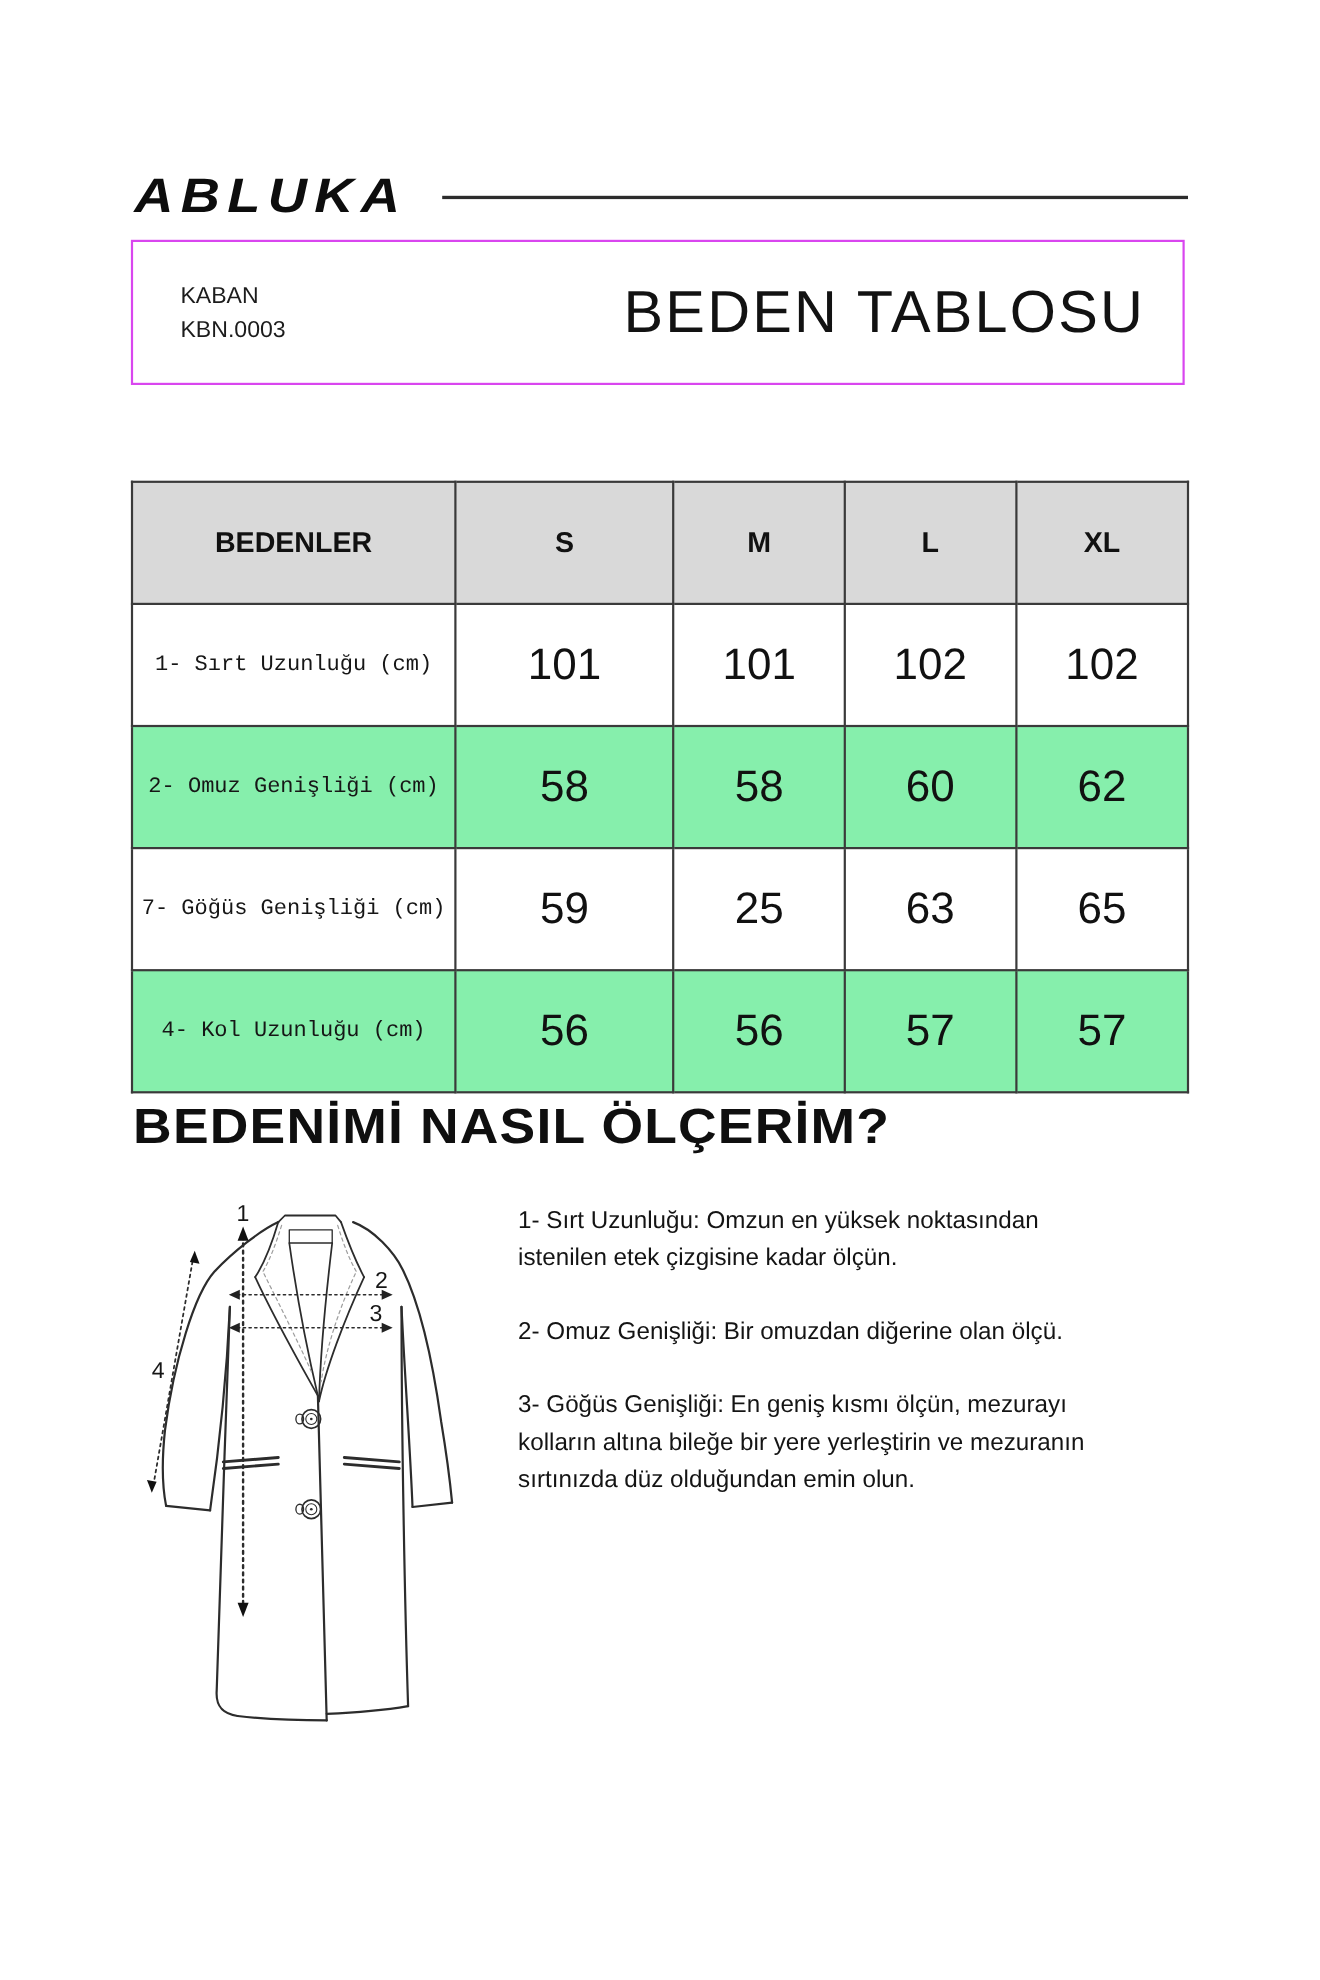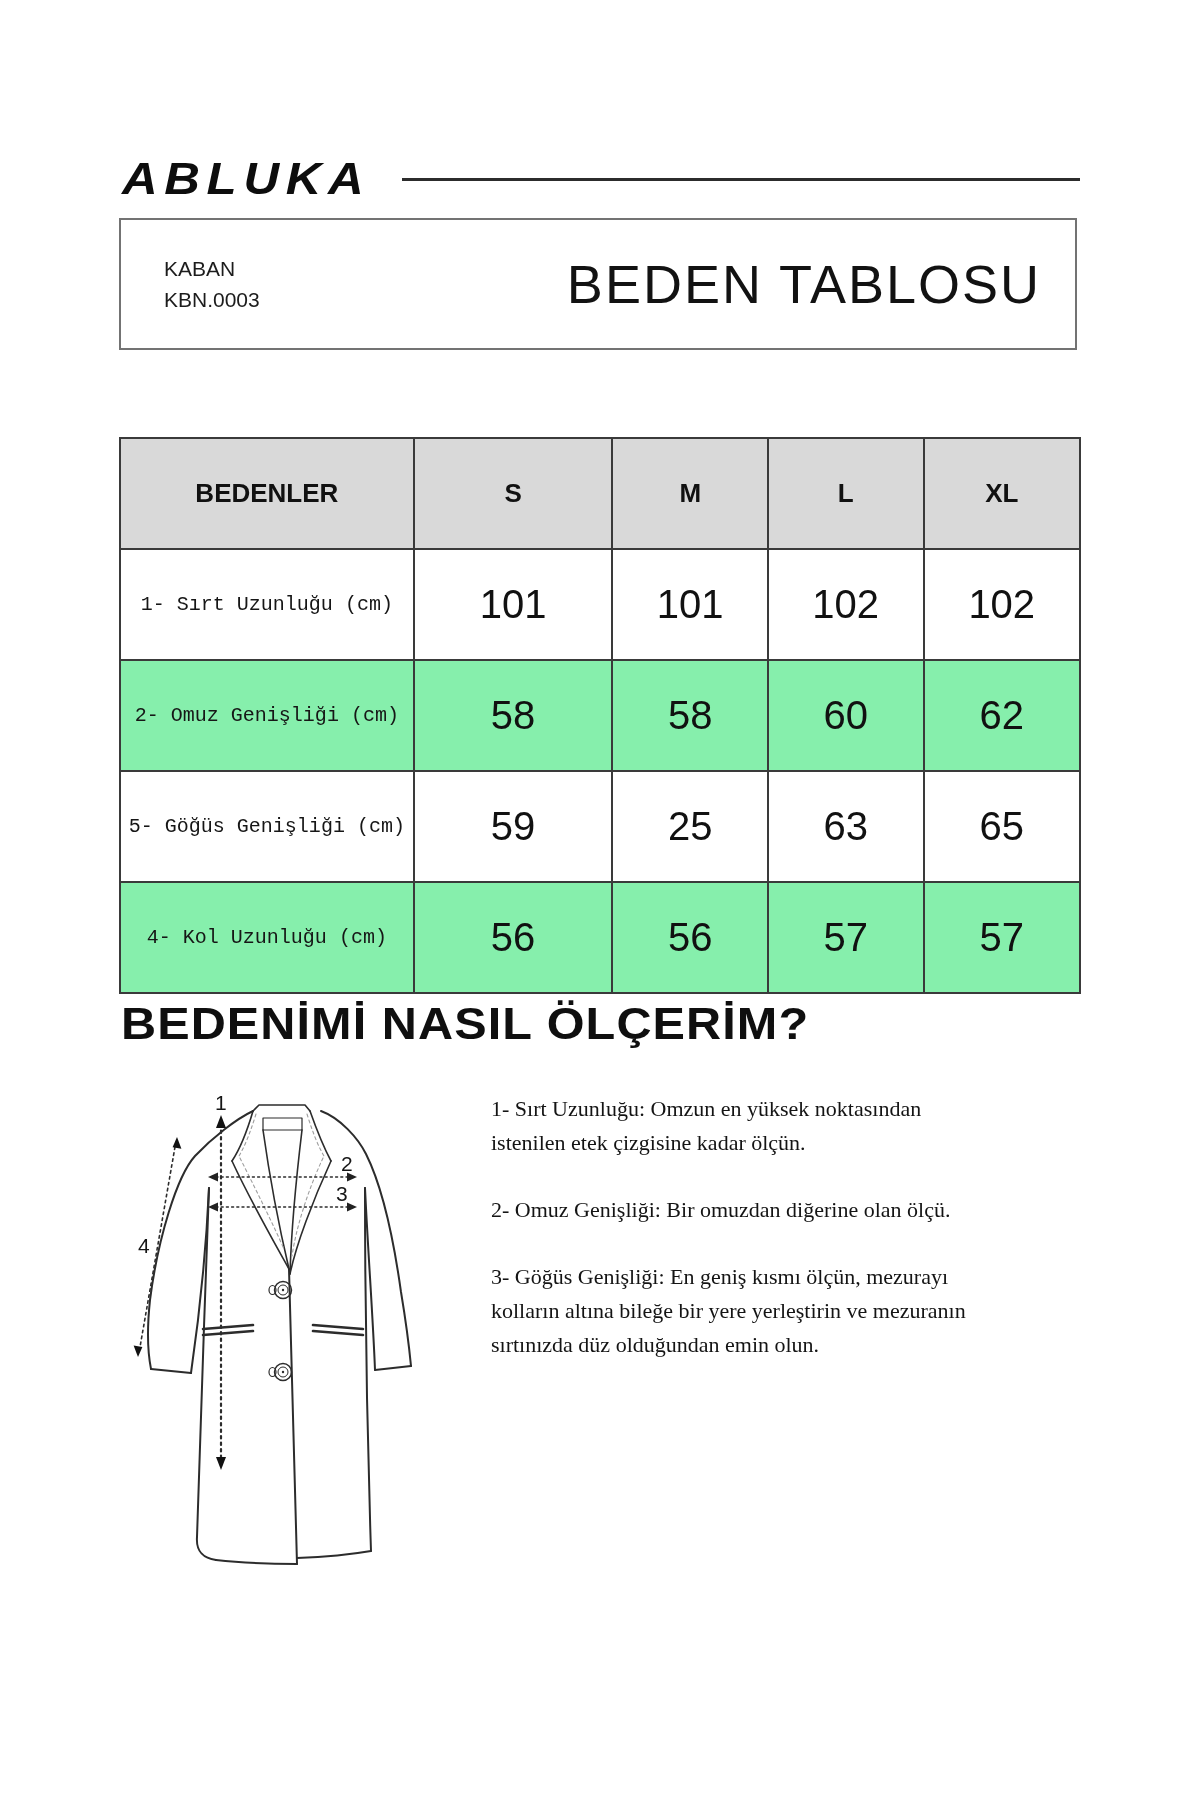--- a/index.html
+++ b/index.html
@@ -15,21 +15,21 @@
     position:absolute;left:122px;top:154px;
     font-size:44px;font-weight:900;font-style:italic;
     letter-spacing:6px;transform:scaleX(1.12);transform-origin:left center;
     color:#0d0d0d;white-space:nowrap;
   }
   .logo-rule{position:absolute;left:402px;top:178px;width:678px;height:3px;background:#2c2c2c;}
 
   
   .info-box{
     position:absolute;left:119px;top:218px;width:958px;height:132px;
-    border:2px solid #737373;box-sizing:border-box;background:#fff;
+    border:2px solid #d946ef;box-sizing:border-box;background:#fff;
     display:flex;align-items:center;justify-content:space-between;
     padding:0 34px 0 43px;
   }
   .info-left{font-size:21px;line-height:31px;color:#1c1c1c;}
   .chart-title{font-size:54px;font-weight:400;letter-spacing:2px;color:#121212;white-space:nowrap;}
 
   
   table.size-table{
     position:absolute;left:119px;top:437px;width:962px;height:521px;
     border-collapse:collapse;table-layout:fixed;
@@ -54,21 +54,21 @@
   
   svg.coat{position:absolute;left:120px;top:1060px;width:310px;height:520px;}
   svg.coat path,svg.coat line{fill:none;stroke:#2c2c2c;stroke-linecap:round;stroke-linejoin:round;}
   svg.coat .main{stroke-width:2;}
   svg.coat .detail{stroke-width:1.6;}
   svg.coat .thin{stroke-width:1.2;}
   svg.coat .stitch{stroke:#9e9e9e;stroke-width:1.1;stroke-dasharray:3 3;}
   svg.coat text{font-family:"Liberation Sans", sans-serif;font-size:21px;fill:#161616;}
 
   
-  .instructions{position:absolute;left:491px;top:1092px;width:610px;font-family:Liberation Serif, serif;}
+  .instructions{position:absolute;left:471px;top:1092px;width:610px;}
   .instructions .para{margin:0 0 33px 0;font-size:22px;line-height:34px;color:#141414;}
 </style>
 </head>
 <body>
 
 <div class="page">
 
   <div class="logo">ABLUKA</div>
   <div class="logo-rule"></div>
 
@@ -104,21 +104,21 @@
       <td class="val">102</td>
     </tr>
     <tr class="alt">
       <td class="lbl">2- Omuz Genişliği (cm)</td>
       <td class="val">58</td>
       <td class="val">58</td>
       <td class="val">60</td>
       <td class="val">62</td>
     </tr>
     <tr>
-      <td class="lbl">5- Göğüs Genişliği (cm)</td>
+      <td class="lbl">7- Göğüs Genişliği (cm)</td>
       <td class="val">59</td>
       <td class="val">25</td>
       <td class="val">63</td>
       <td class="val">65</td>
     </tr>
     <tr class="alt">
       <td class="lbl">4- Kol Uzunluğu (cm)</td>
       <td class="val">56</td>
       <td class="val">56</td>
       <td class="val">57</td>

